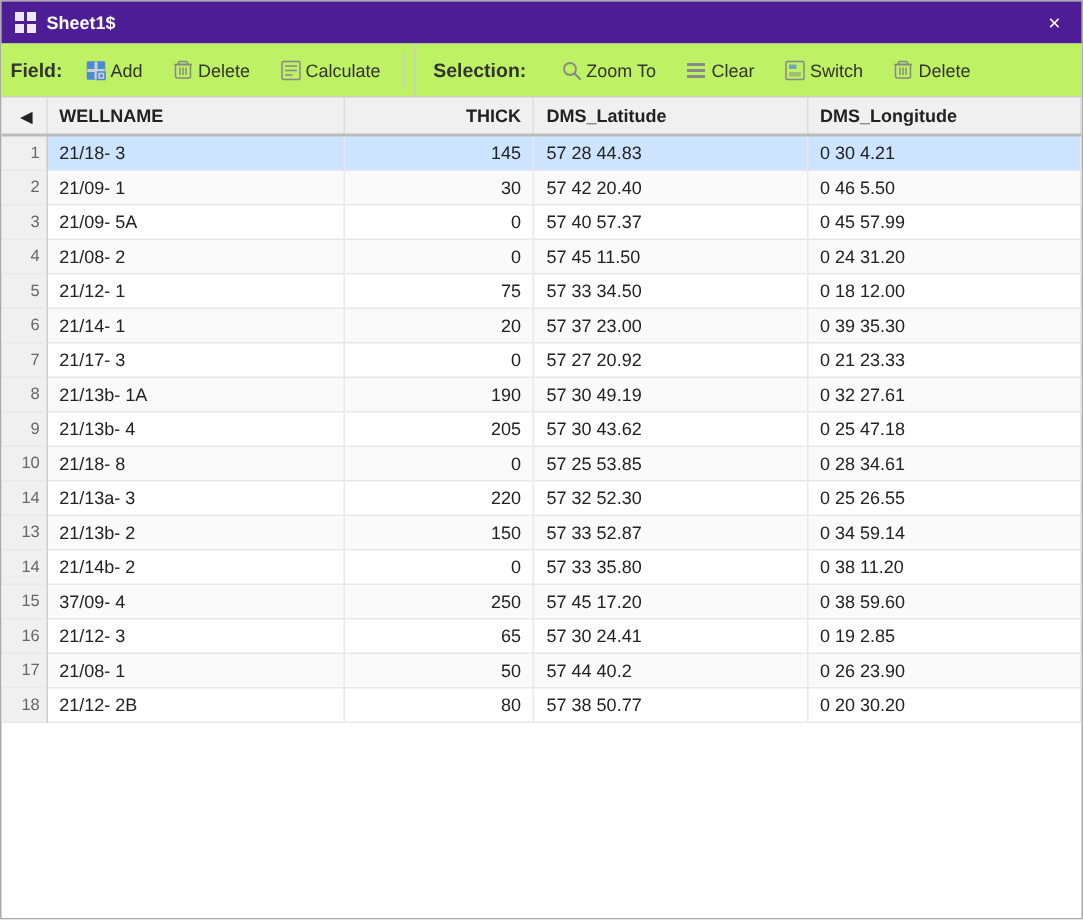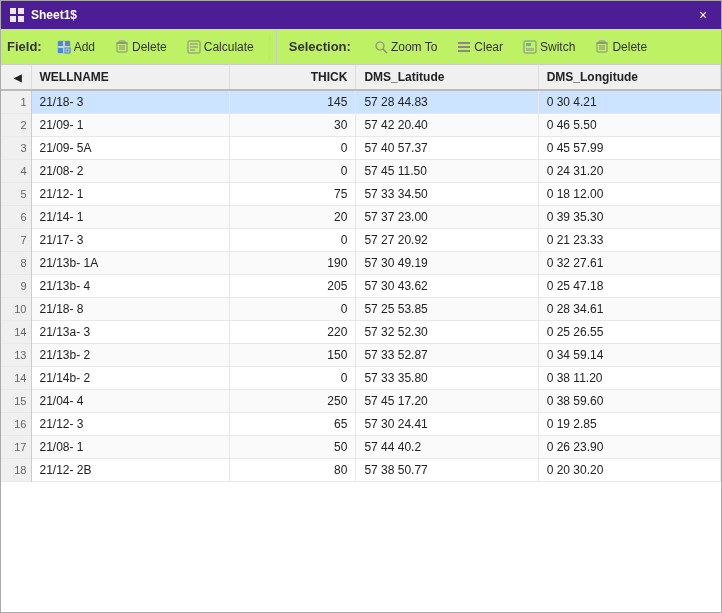--- a/index.html
+++ b/index.html
@@ -417,21 +417,21 @@
           </tr>
           <tr>
             <td>14</td>
             <td class="col-wellname">21/14b- 2</td>
             <td class="col-thick" style="text-align: right;">0</td>
             <td class="col-lat">57 33 35.80</td>
             <td class="col-lon">0 38 11.20</td>
           </tr>
           <tr>
             <td>15</td>
-            <td class="col-wellname">21/04- 4</td>
+            <td class="col-wellname">37/09- 4</td>
             <td class="col-thick" style="text-align: right;">250</td>
             <td class="col-lat">57 45 17.20</td>
             <td class="col-lon">0 38 59.60</td>
           </tr>
           <tr>
             <td>16</td>
             <td class="col-wellname">21/12- 3</td>
             <td class="col-thick" style="text-align: right;">65</td>
             <td class="col-lat">57 30 24.41</td>
             <td class="col-lon">0 19 2.85</td>

